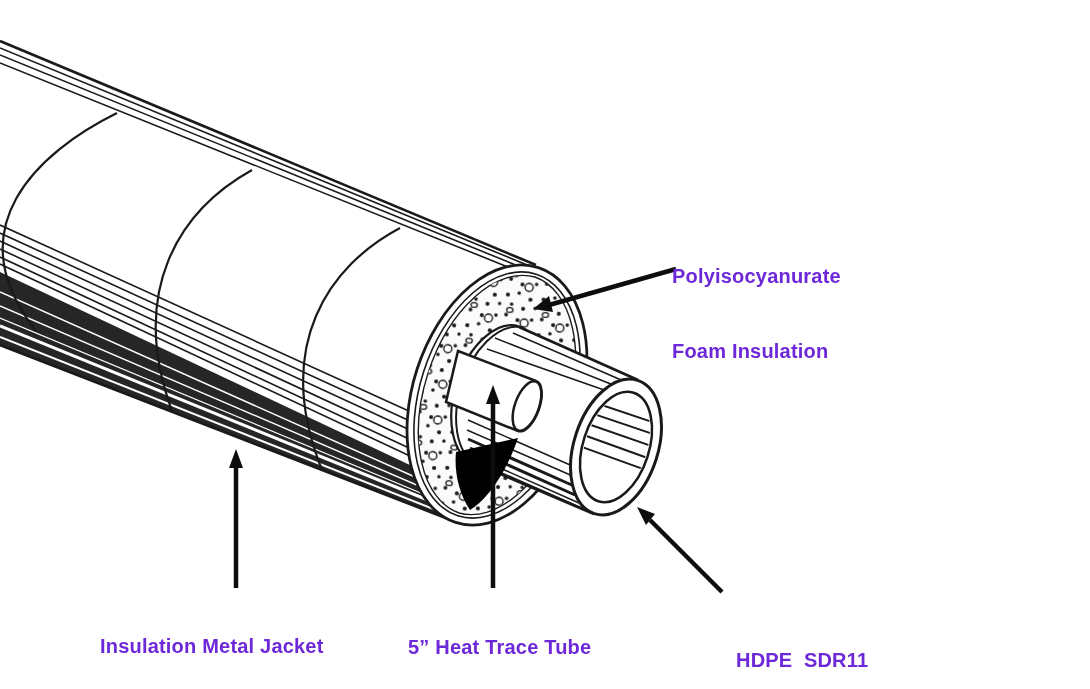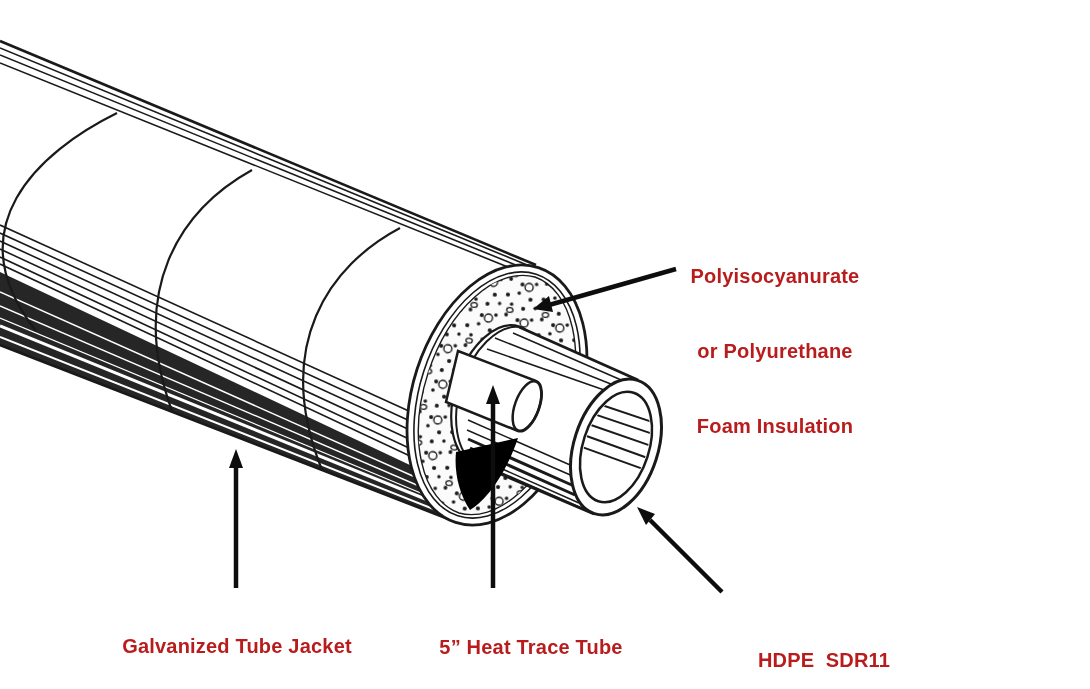--- a/index.html
+++ b/index.html
@@ -6,25 +6,24 @@
   #scene{
     position:relative;
     width:1090px;height:689px;
     background:#ffffff;
     overflow:hidden;
     font-family:"Liberation Sans", sans-serif;
   }
   #scene svg{position:absolute;left:0;top:0;}
   .lbl{
     position:absolute;
-    color:#b91c1c;
+    color:#6d28d9;
     font-weight:700;
     font-size:20px;
     line-height:25px;
-    text-align:center;
     white-space:pre;
     letter-spacing:0.2px;
   }
   #lbl-insulation{left:672px;top:214px;width:206px;}
   #lbl-jacket{left:100px;top:584px;width:274px;}
   #lbl-heat-trace{left:408px;top:585px;width:246px;}
   #lbl-carrier{left:736px;top:598px;width:176px;}
 </style>
 </head>
 <body>
@@ -152,26 +151,25 @@
 
       <g>
         <line x1="722" y1="592" x2="650" y2="520" stroke-width="4.5"></line>
         <polygon points="637,507 655,514 646,525" stroke="none"></polygon>
       </g>
     </g>
   </svg>
 
   <div class="lbl" id="lbl-insulation">
     <div>Polyisocyanurate</div>
-    <div>or Polyurethane</div>
     <div>Foam Insulation</div>
   </div>
 
   <div class="lbl" id="lbl-jacket">
-    <div>Galvanized Tube Jacket</div>
+    <div>Insulation Metal Jacket</div>
     
   </div>
 
   <div class="lbl" id="lbl-heat-trace">
     <div>5” Heat Trace Tube</div>
   </div>
 
   <div class="lbl" id="lbl-carrier">
     <div>HDPE  SDR11</div>
     

